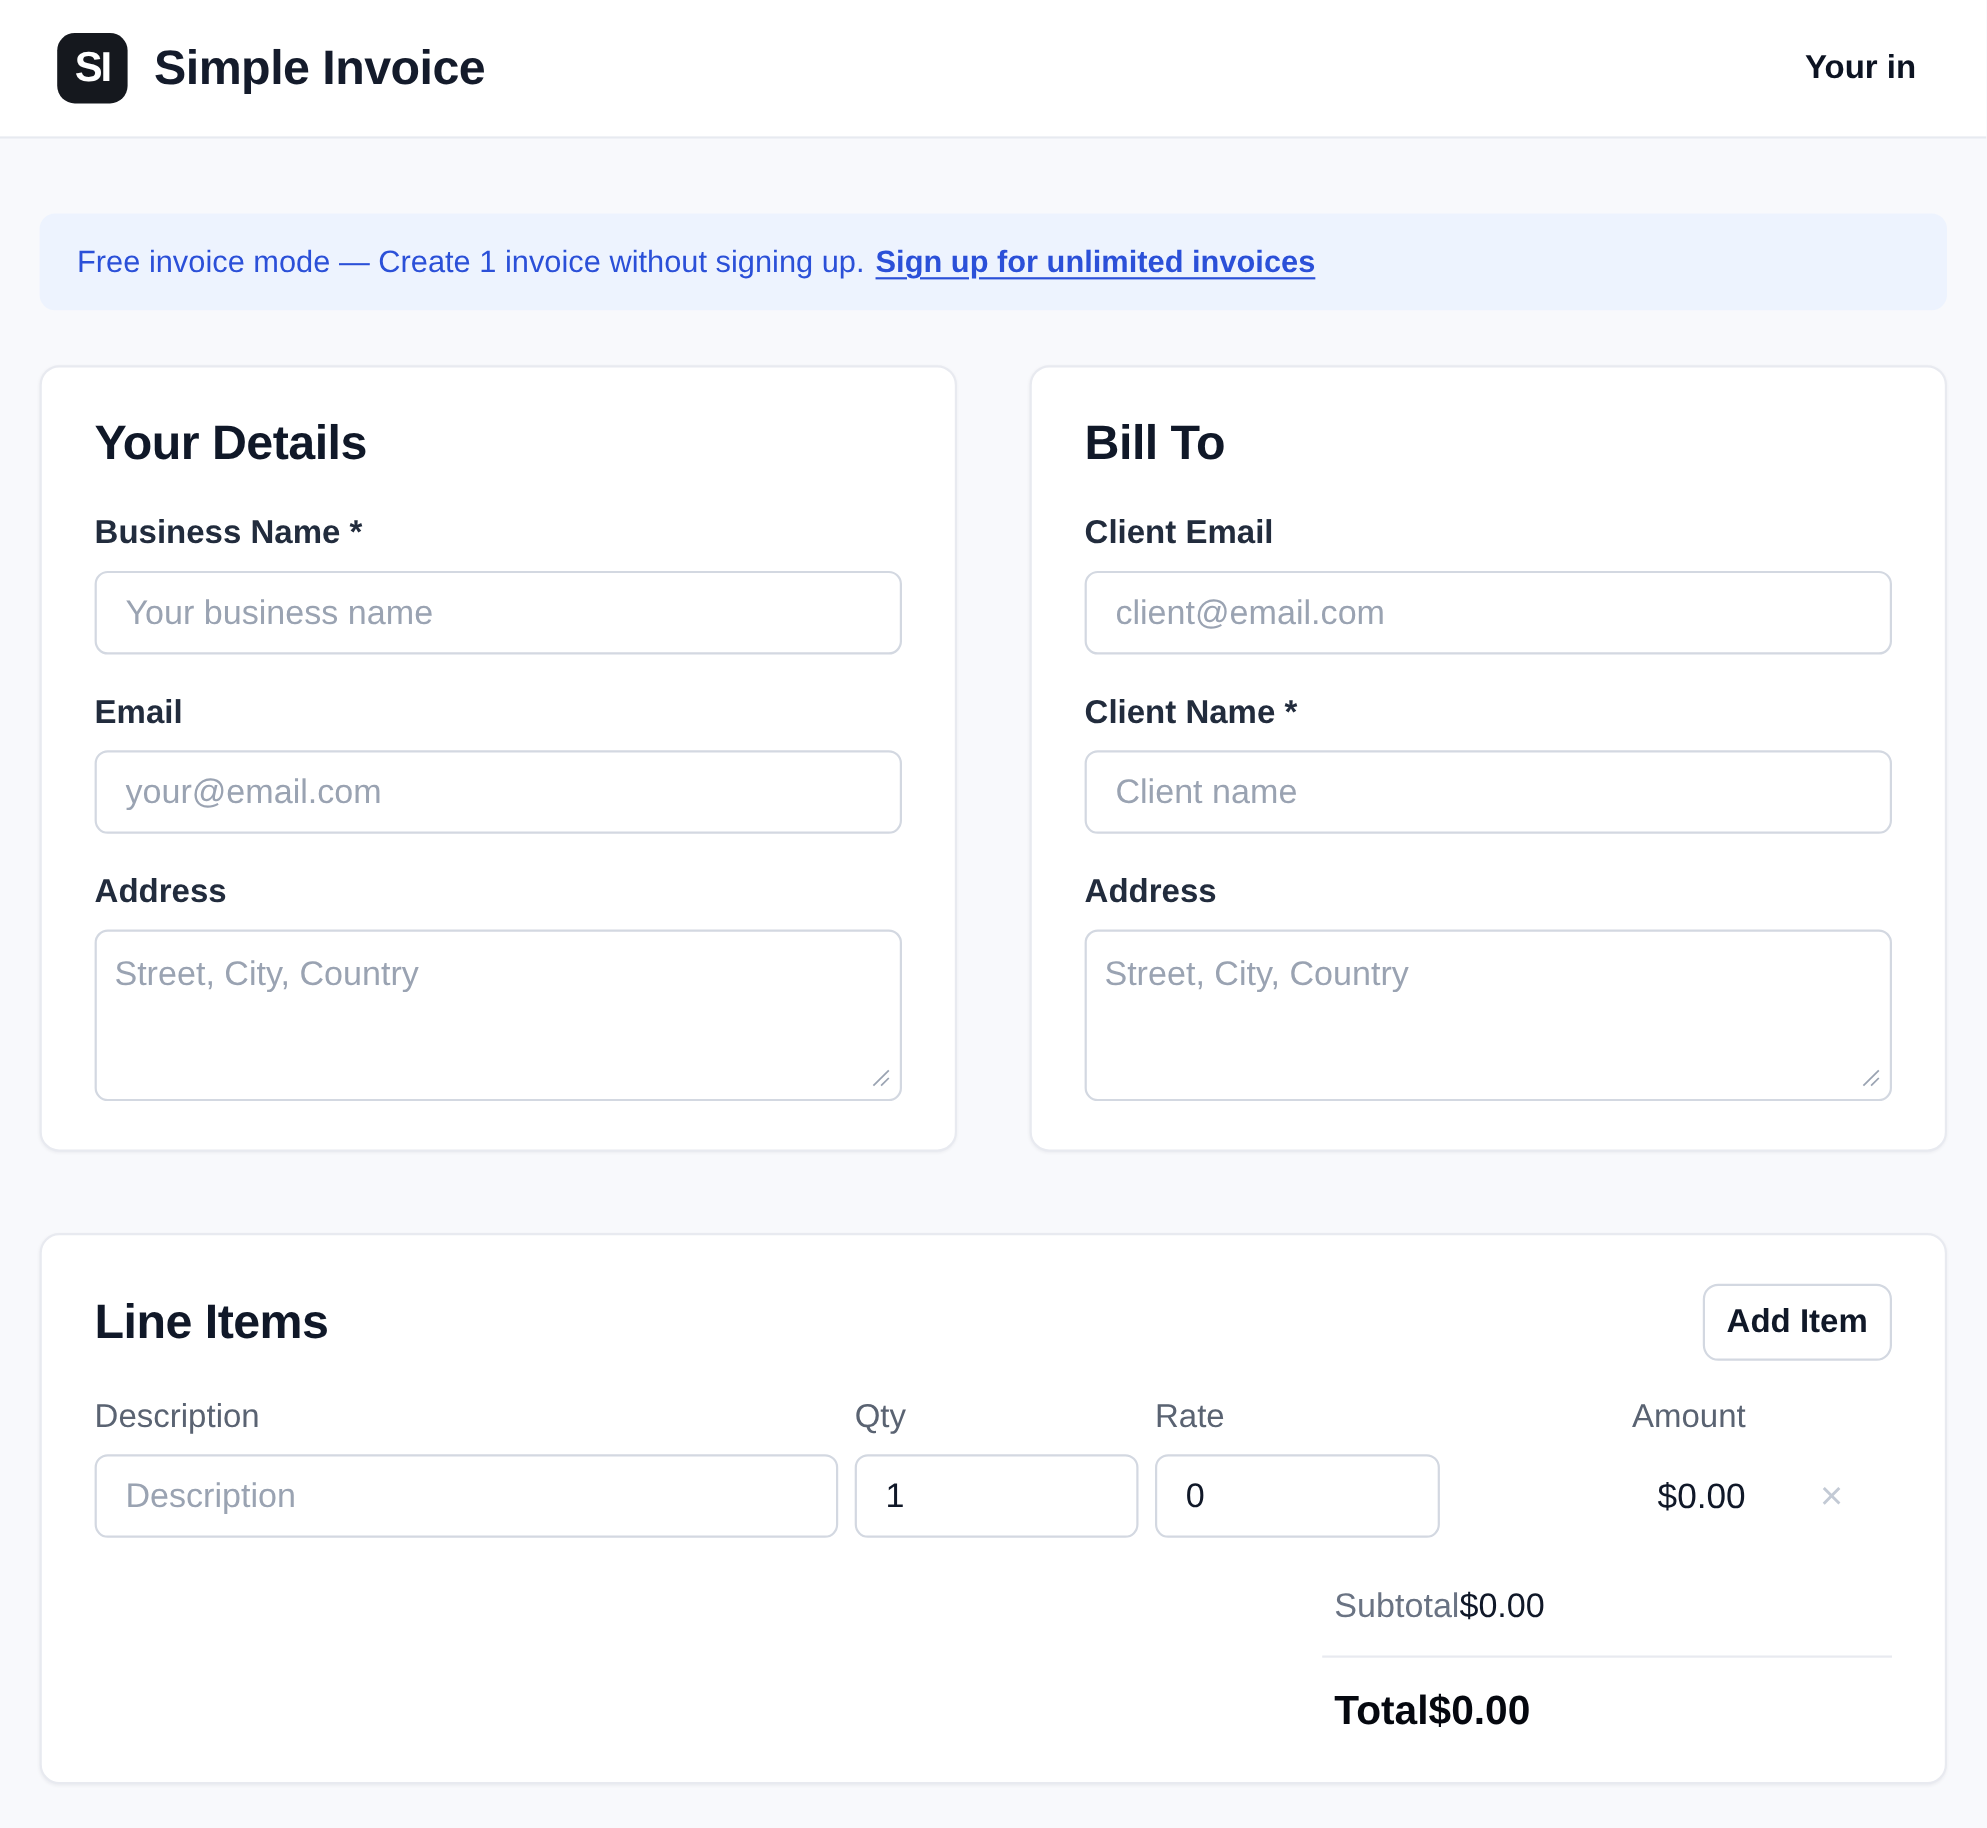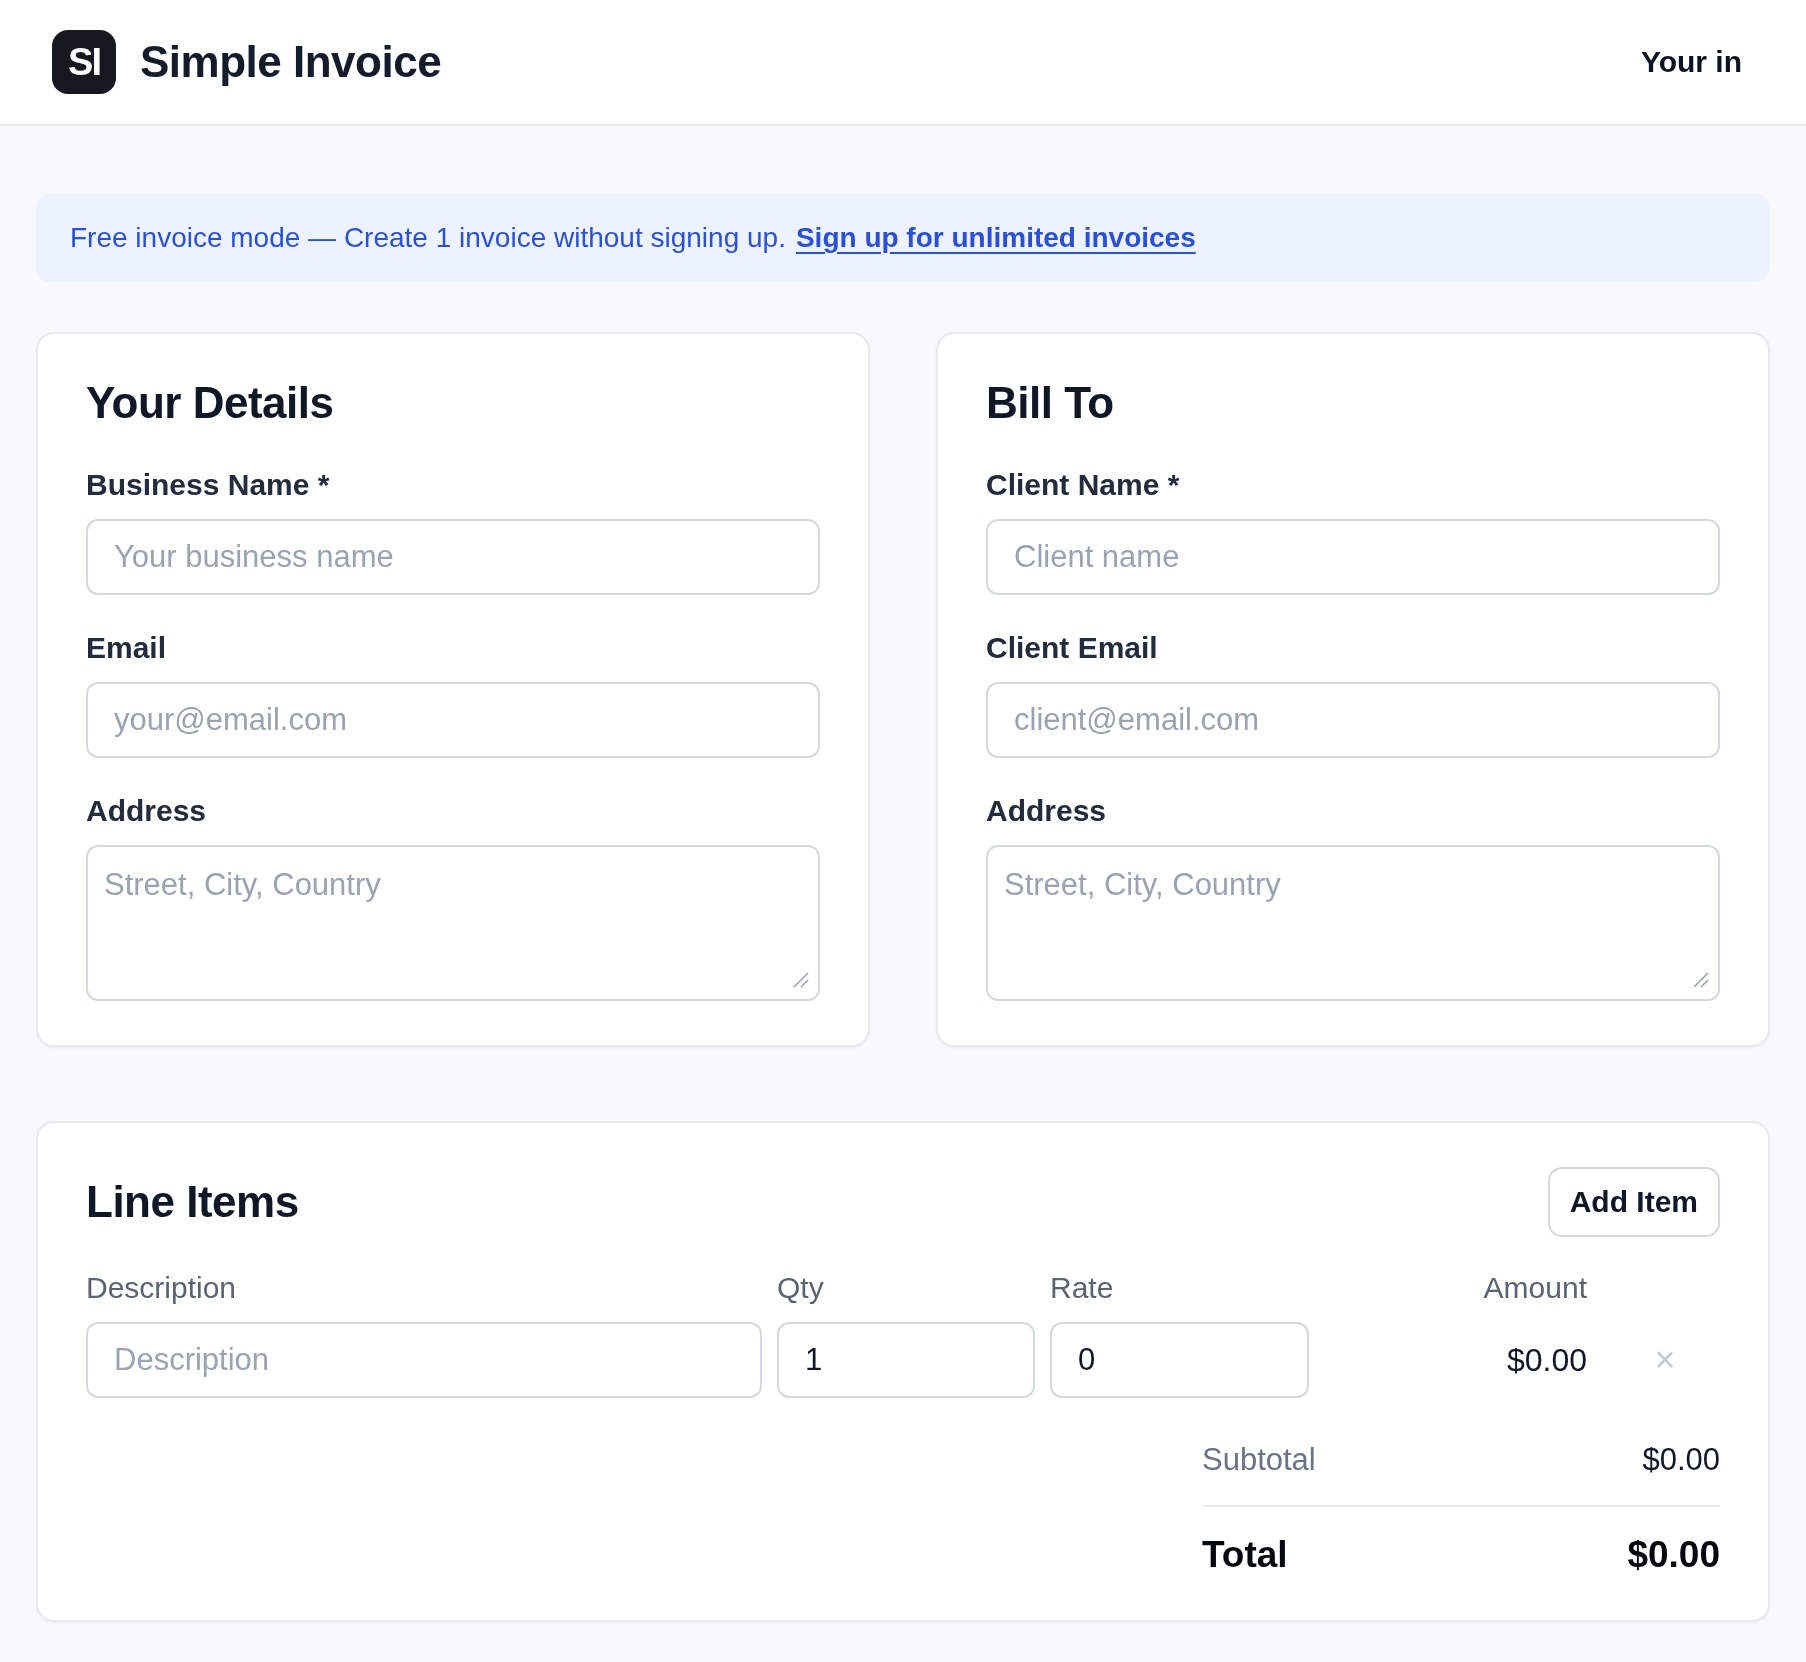--- a/index.html
+++ b/index.html
@@ -69,21 +69,21 @@
   .li-grid.headers { margin-bottom:17px; }
   .col-h { font-size:30px; font-weight:500; color:#5a6372; }
   .col-h.right { text-align:right; padding-right:8px; }
   .amount-val { text-align:right; padding-right:8px; font-size:32px; color:#101828; }
   .remove-btn {
     justify-self:center; background:none; border:none; padding:0;
     color:#c3cad5; font-size:36px; line-height:1; cursor:pointer; font-family:inherit;
   }
 
   .totals { width:518px; margin-left:auto; margin-top:44px; }
-  .t-row { display:flex; justify-content:space-between; align-items:center; font-size:31px; }
+  .t-row { display:flex; align-items:center; font-size:31px;margin-left:11px; }
   .t-label { color:#6a7383; }
   .t-val { color:#101828; }
   .t-div { border:none; border-top:2px solid #e8eaf0; margin:27px 0; }
   .t-row.total { font-size:37px; font-weight:700; }
   .t-row.total .t-label, .t-row.total .t-val { color:#05080f; }
 </style>
 </head>
 <body>
 
 <header class="app-header">
@@ -122,26 +122,26 @@
             <line x1="16" y1="2" x2="2" y2="16" stroke="#9aa3b2" stroke-width="1.6"></line>
             <line x1="16" y1="9" x2="9" y2="16" stroke="#9aa3b2" stroke-width="1.6"></line>
           </svg>
         </div>
       </div>
     </section>
 
     <section class="card">
       <h2 class="card-title">Bill To</h2>
       <div class="field">
+        <label class="field-label">Client Email</label>
+        <input class="text-input" type="text" placeholder="client@email.com" style="">
+      </div>
+      <div class="field">
         <label class="field-label">Client Name *</label>
         <input class="text-input" type="text" placeholder="Client name" style="">
-      </div>
-      <div class="field">
-        <label class="field-label">Client Email</label>
-        <input class="text-input" type="text" placeholder="client@email.com" style="">
       </div>
       <div class="field">
         <label class="field-label">Address</label>
         <div class="ta-wrap">
           <textarea class="text-area" placeholder="Street, City, Country" style=""></textarea>
           <svg class="resize-handle" width="18" height="18" viewBox="0 0 18 18">
             <line x1="16" y1="2" x2="2" y2="16" stroke="#9aa3b2" stroke-width="1.6"></line>
             <line x1="16" y1="9" x2="9" y2="16" stroke="#9aa3b2" stroke-width="1.6"></line>
           </svg>
         </div>

